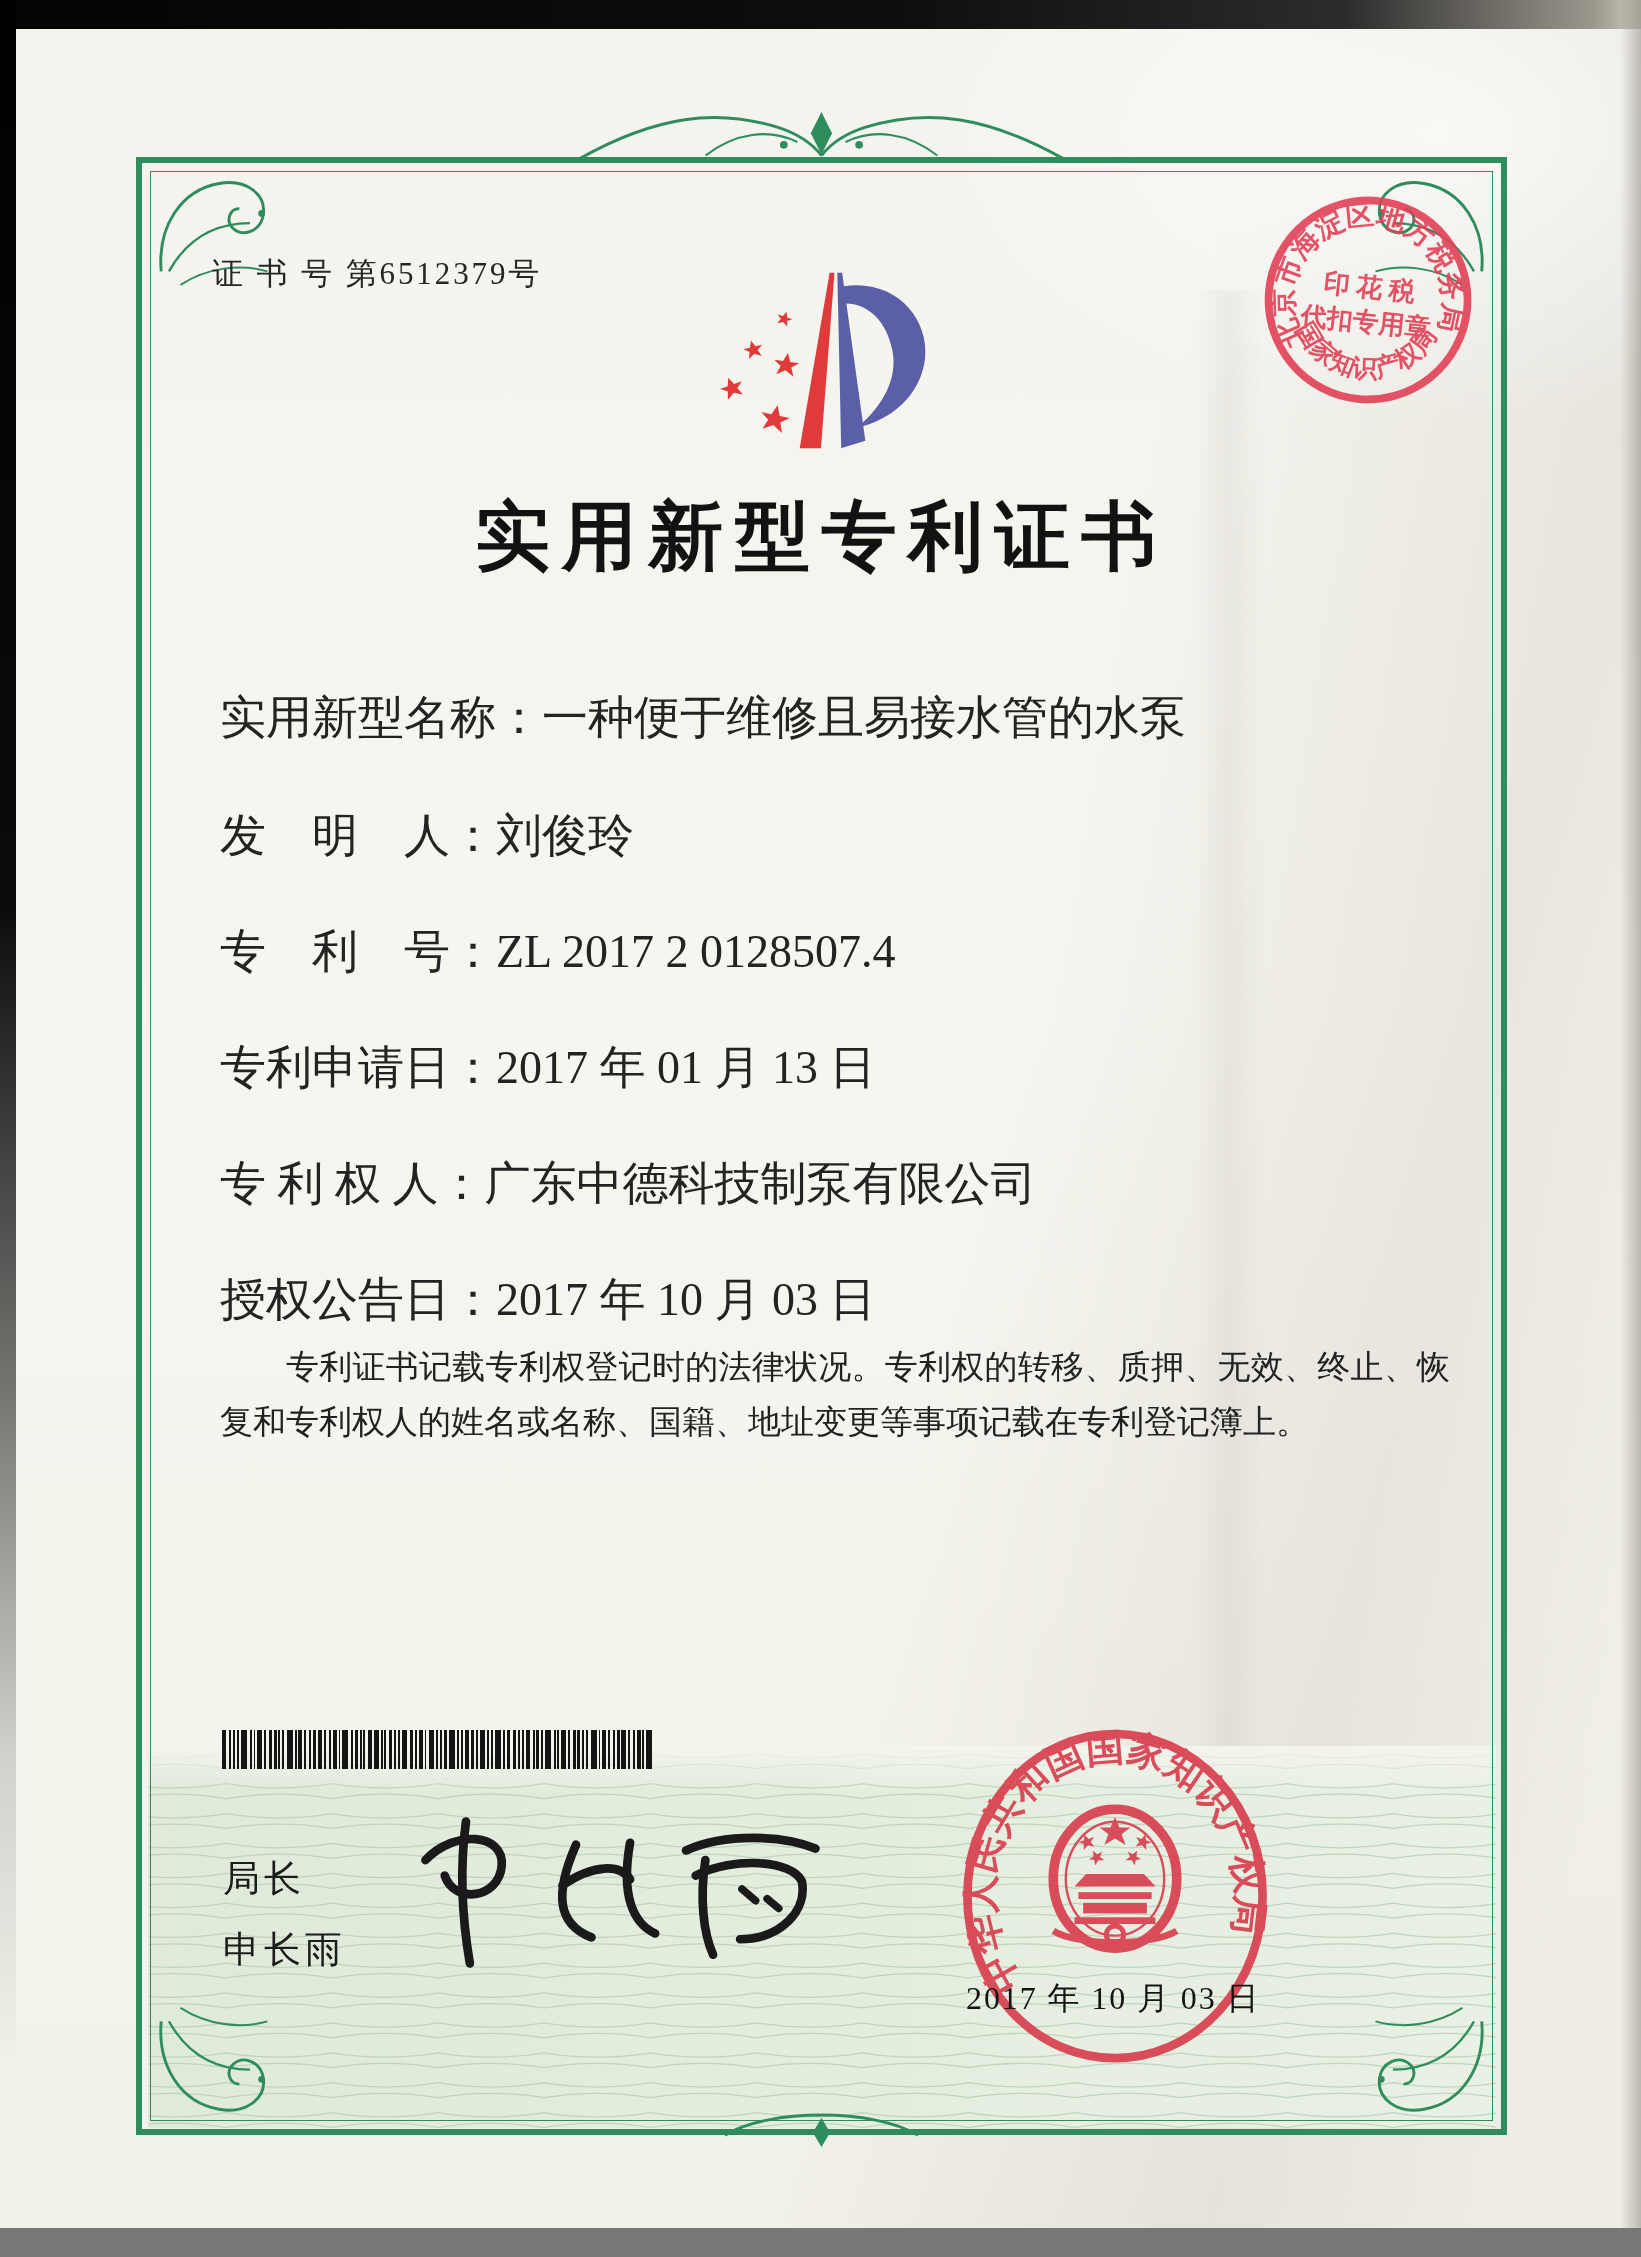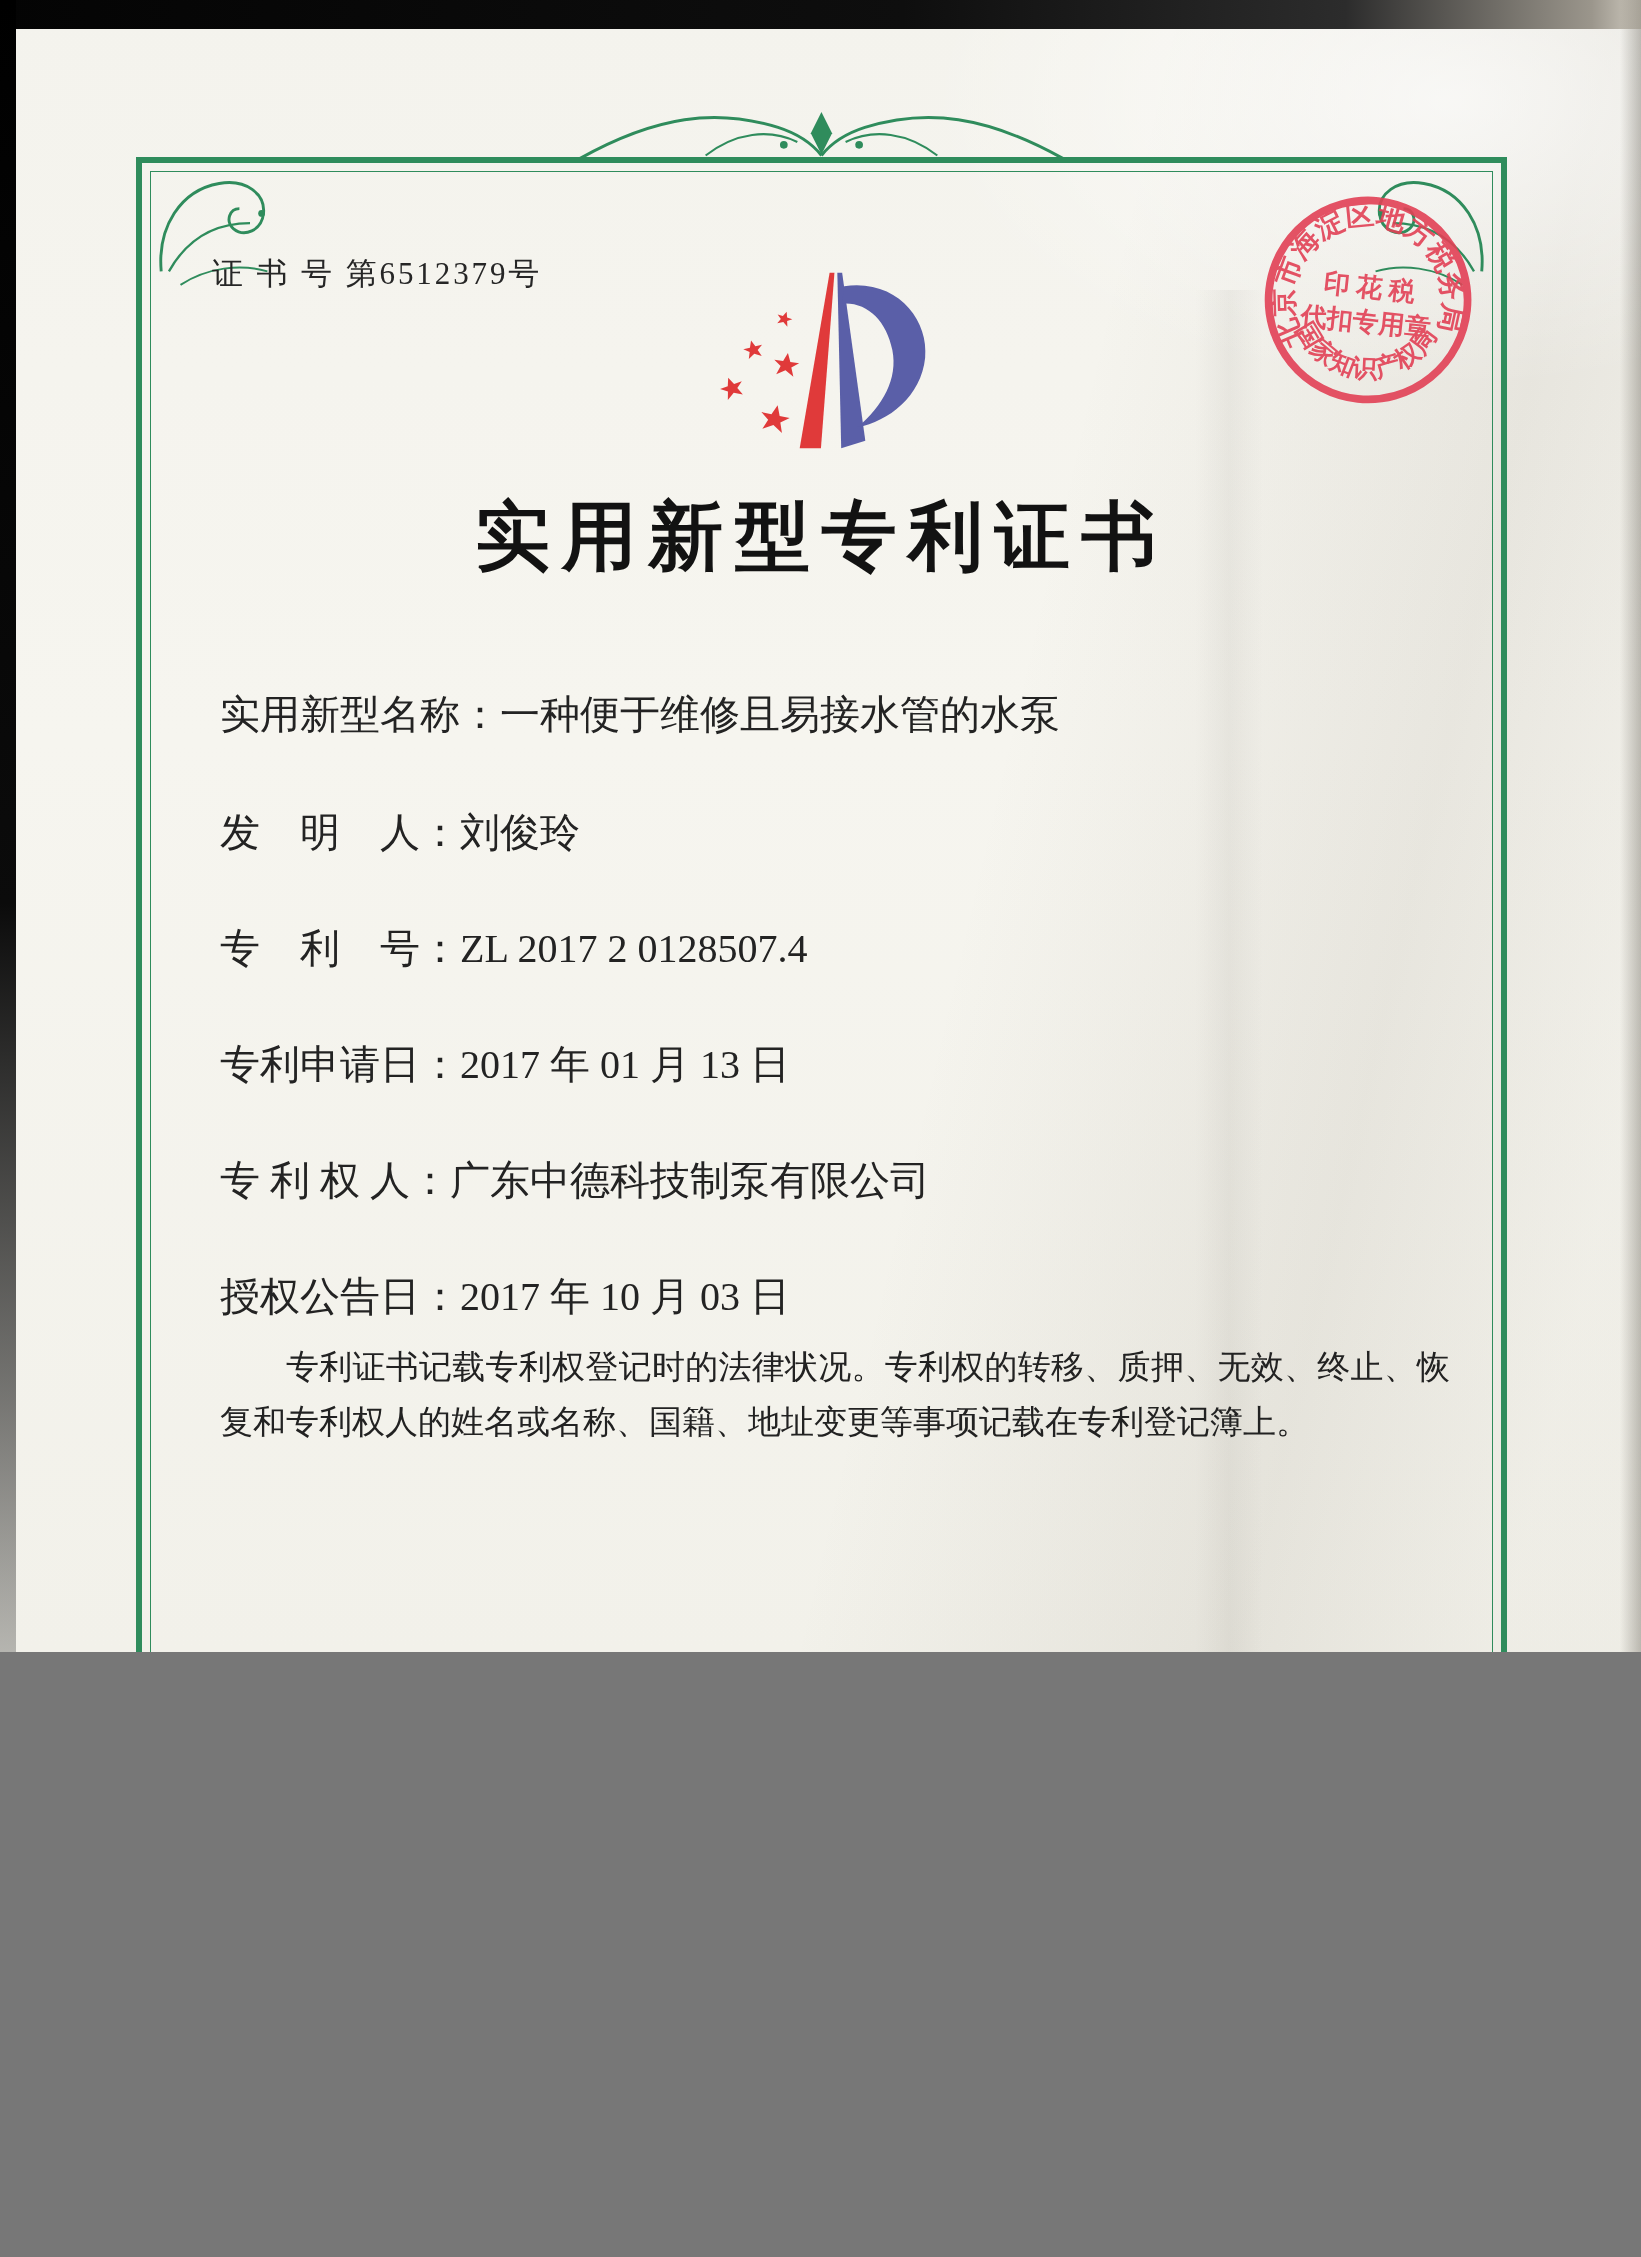--- a/index.html
+++ b/index.html
@@ -1,17 +1,17 @@
 <!DOCTYPE html>
 <html><head>
 <meta charset="utf-8">
 <style>
   html,body{margin:0;padding:0;background:#777;}
   body{font-family:"Liberation Serif","DejaVu Serif",serif;}
-  .page{position:relative;width:1641px;height:1652px;margin:0 auto;overflow:hidden;
+  .page{position:relative;width:1641px;height:2228px;margin:0 auto;overflow:hidden;
     background:
       radial-gradient(ellipse 869px 483px at 88% 6%, rgba(255,255,255,.65), rgba(255,255,255,0) 60%),
       linear-gradient(103deg, rgba(0,0,0,0) 58%, rgba(110,100,82,.10) 80%, rgba(110,100,82,.03) 93%),
       linear-gradient(180deg,#f4f3ed 0%,#f6f5ef 45%,#f2f1ea 100%);}
   .scan-top{position:absolute;left:0;top:0;width:1641px;height:29px;
     background:linear-gradient(90deg,#040404 0%,#0e0e0e 55%,#2c2c2c 82%,#9b968c 97%,#cfcabf 100%);}
   .scan-left{position:absolute;left:0;top:0;width:16.4px;height:2257px;
     background:linear-gradient(180deg,#000 0%,#0b0b0b 40%,rgba(15,15,15,.55) 62%,rgba(20,20,20,.15) 78%,rgba(0,0,0,0) 92%);}
   .scan-right{position:absolute;right:0;top:0;width:21px;height:2257px;
     background:linear-gradient(270deg,rgba(90,85,75,.35),rgba(0,0,0,0));}
@@ -21,21 +21,21 @@
     border:6.8px solid #2f8c5c;box-sizing:border-box;}
   .frame::before{content:"";position:absolute;inset:7.7px;border:1.9px solid #2f8c5c;}
   .band{position:absolute;left:148px;top:1746px;width:1348px;height:382px;
     background:linear-gradient(90deg,#dfeada 0%,#e4eedf 55%,#e9f0e4 100%);}
   .band-fade{position:absolute;left:0;top:0;width:100%;height:44px;
     background:linear-gradient(180deg,#f5f4ee, rgba(245,244,238,0));}
   .cert-no{position:absolute;left:212px;top:253px;font-size:31px;letter-spacing:2.9px;color:#262626;}
   .logo{position:absolute;left:703px;top:265px;}
   .title{position:absolute;left:136px;top:487px;width:1371px;text-align:center;
     font-size:75px;font-weight:bold;letter-spacing:11.6px;color:#121212;white-space:nowrap;}
-  .field{position:absolute;left:220px;font-size:40px;color:#232323;white-space:nowrap;}
+  .field{position:absolute;left:220px;font-size:46px;color:#232323;white-space:nowrap;}
   .f0{top:687px}.f1{top:805px}.f2{top:921px}.f3{top:1037px}.f4{top:1153px}.f5{top:1269px}
   .paras{position:absolute;left:220px;top:1340px;width:1230px;font-size:33px;
     line-height:55px;text-align:justify;color:#222;}
   .paras p{margin:0;text-indent:2em;}
   .barcode{position:absolute;left:222px;top:1730px;width:439px;height:39px;overflow:hidden;
     white-space:nowrap;font-size:0;}
   .barcode span{display:inline-block;height:39px;background:#141414;vertical-align:top;}
   .officer-title{position:absolute;left:223px;top:1854px;font-size:37px;color:#1c1c1c;letter-spacing:3.9px;}
   .officer-name{position:absolute;left:223px;top:1925px;font-size:37px;color:#1c1c1c;letter-spacing:3.9px;}
   .signature{position:absolute;left:410px;top:1804px;}

